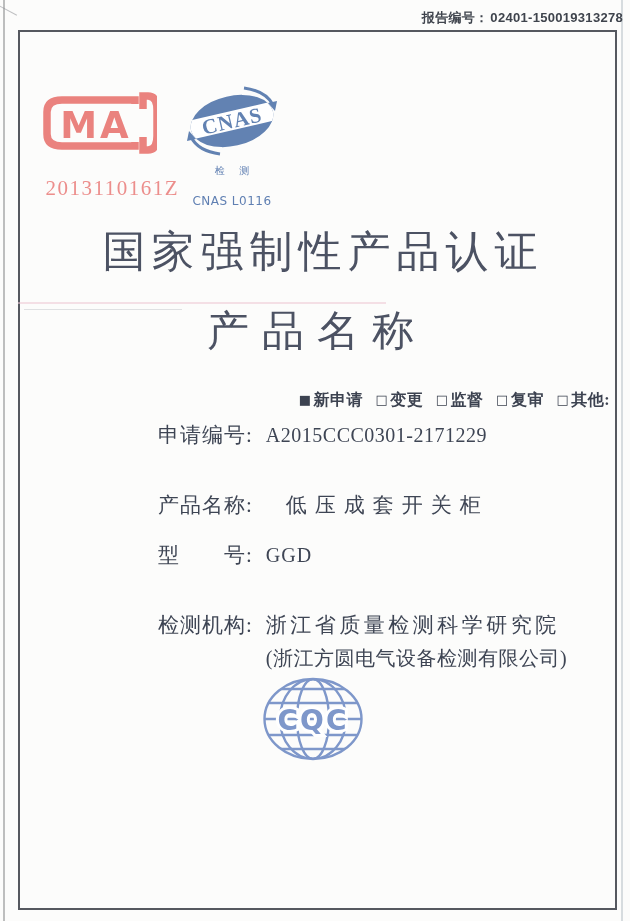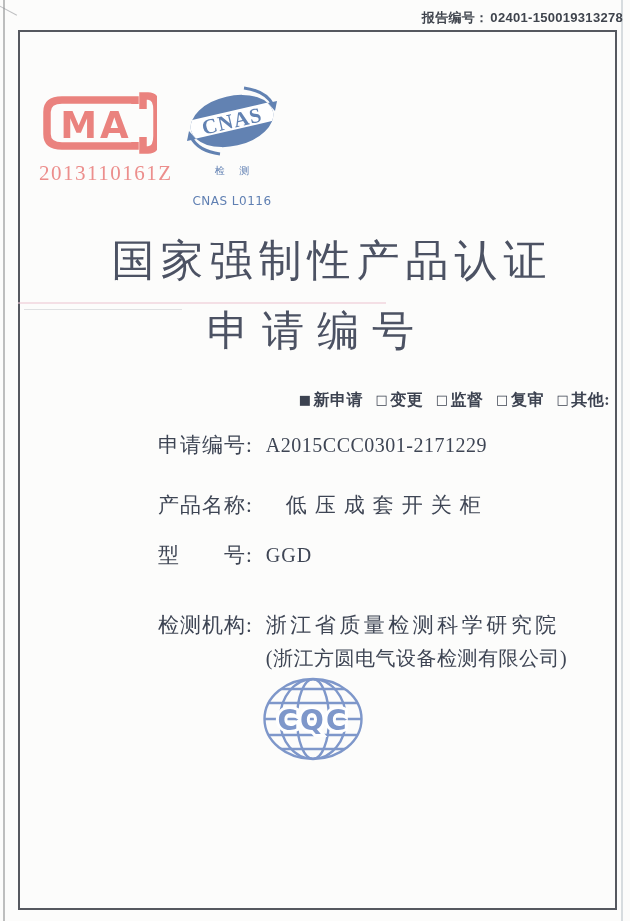--- a/index.html
+++ b/index.html
@@ -20,32 +20,33 @@
   .report-no .num{font-weight:600;margin-left:2px;}
 
   .frame{
     position:absolute;left:18px;top:30px;width:599px;height:880px;
     box-sizing:border-box;border:2px solid #55585f;
   }
 
   
   .cma{position:absolute;left:39px;top:92px;width:140px;}
   .cma-code{
-    margin-top:3px;font-size:21px;color:#ec8e8c;letter-spacing:1.5px;
+    margin-top:18px;font-size:21px;color:#ec8e8c;letter-spacing:1.5px;
     font-family:"Liberation Serif",serif;
+    text-align:right;
   }
 
   
   .cnas{position:absolute;left:178px;top:84px;width:108px;text-align:center;color:#5f7fb2;}
   .cnas-cap{font-size:10px;letter-spacing:6px;margin-top:2px;padding-left:6px;font-family:Liberation Serif, serif;}
   .cnas-no{font-size:12px;font-family:"DejaVu Sans","Liberation Sans",sans-serif;letter-spacing:.5px;margin-top:16px;}
 
   
   .title1{
-    position:absolute;top:221px;left:20px;width:594px;margin:15px;text-align:center;
+    position:absolute;top:221px;left:20px;width:594px;margin:6px;text-align:center;
     font-size:43px;font-weight:400;color:#4c5263;letter-spacing:6px;line-height:1.15;
   }
   .title2{
     position:absolute;top:307px;left:20px;width:594px;margin:0;text-align:center;
     font-size:42px;font-weight:400;color:#4c5263;letter-spacing:13px;line-height:1.15;
   }
   .line-pink{position:absolute;top:302px;left:18px;width:368px;height:2px;background:#ecc6d3;opacity:.55;}
   .line-gray{position:absolute;top:309px;left:24px;width:158px;height:1px;background:#9aa0a8;opacity:.3;}
 
   
@@ -53,21 +54,21 @@
     position:absolute;top:390px;left:20px;width:594px;text-align:right;
     font-size:16px;font-weight:600;color:#3c4250;letter-spacing:.5px;
   }
   .apptype .item{margin:0 4px;white-space:nowrap;}
   .apptype .sym{font-family:"DejaVu Sans",sans-serif;font-size:13px;margin-right:2px;position:relative;top:-1px;}
 
   
   .field{position:absolute;left:158px;font-size:21px;color:#3e4554;white-space:nowrap;}
   .field .lbl{letter-spacing:1px;margin-right:13px;}
   .field .val{letter-spacing:1px;}
-  .f1{top:431px;} .f2{top:491px;} .f3{top:541px;} .f4{top:611px;}
+  .f1{top:421px;} .f2{top:491px;} .f3{top:541px;} .f4{top:611px;}
   .f1 .val{font-size:20px;letter-spacing:.5px;}
   .f2 .val{letter-spacing:8px;margin-left:20px;}
   .f3 .val{font-size:20px;letter-spacing:1px;}
   .f4{display:flex;align-items:flex-start;}
   .f4 .vals{display:inline-block;}
   .f4 .v1{display:block;letter-spacing:3.5px;}
   .f4 .v2{display:block;font-size:20px;letter-spacing:.5px;margin-top:6px;}
 
   
   .cqc{position:absolute;left:262px;top:676px;}
@@ -115,21 +116,21 @@
       <path d="M40,70 Q18,67 11,53" fill="none" stroke="#6282b2" stroke-width="3"></path>
       <polygon points="9,47 16,55 7,57" fill="#6282b2"></polygon>
     </svg>
     <div class="cnas-cap">检 测</div>
     <div class="cnas-no">CNAS L0116</div>
   </div>
 
   <h1 class="title1">国家强制性产品认证</h1>
   <div class="line-pink"></div>
   <div class="line-gray"></div>
-  <h2 class="title2">申请编号</h2>
+  <h2 class="title2">产品名称</h2>
 
   <div class="apptype">
     <span class="item"><span class="sym">■</span><span>新申请</span></span>
     <span class="item"><span class="sym">□</span><span>变更</span></span>
     <span class="item"><span class="sym">□</span><span>监督</span></span>
     <span class="item"><span class="sym">□</span><span>复审</span></span>
     <span class="item"><span class="sym">□</span><span>其他:</span></span>
   </div>
 
   <div class="field f1">

